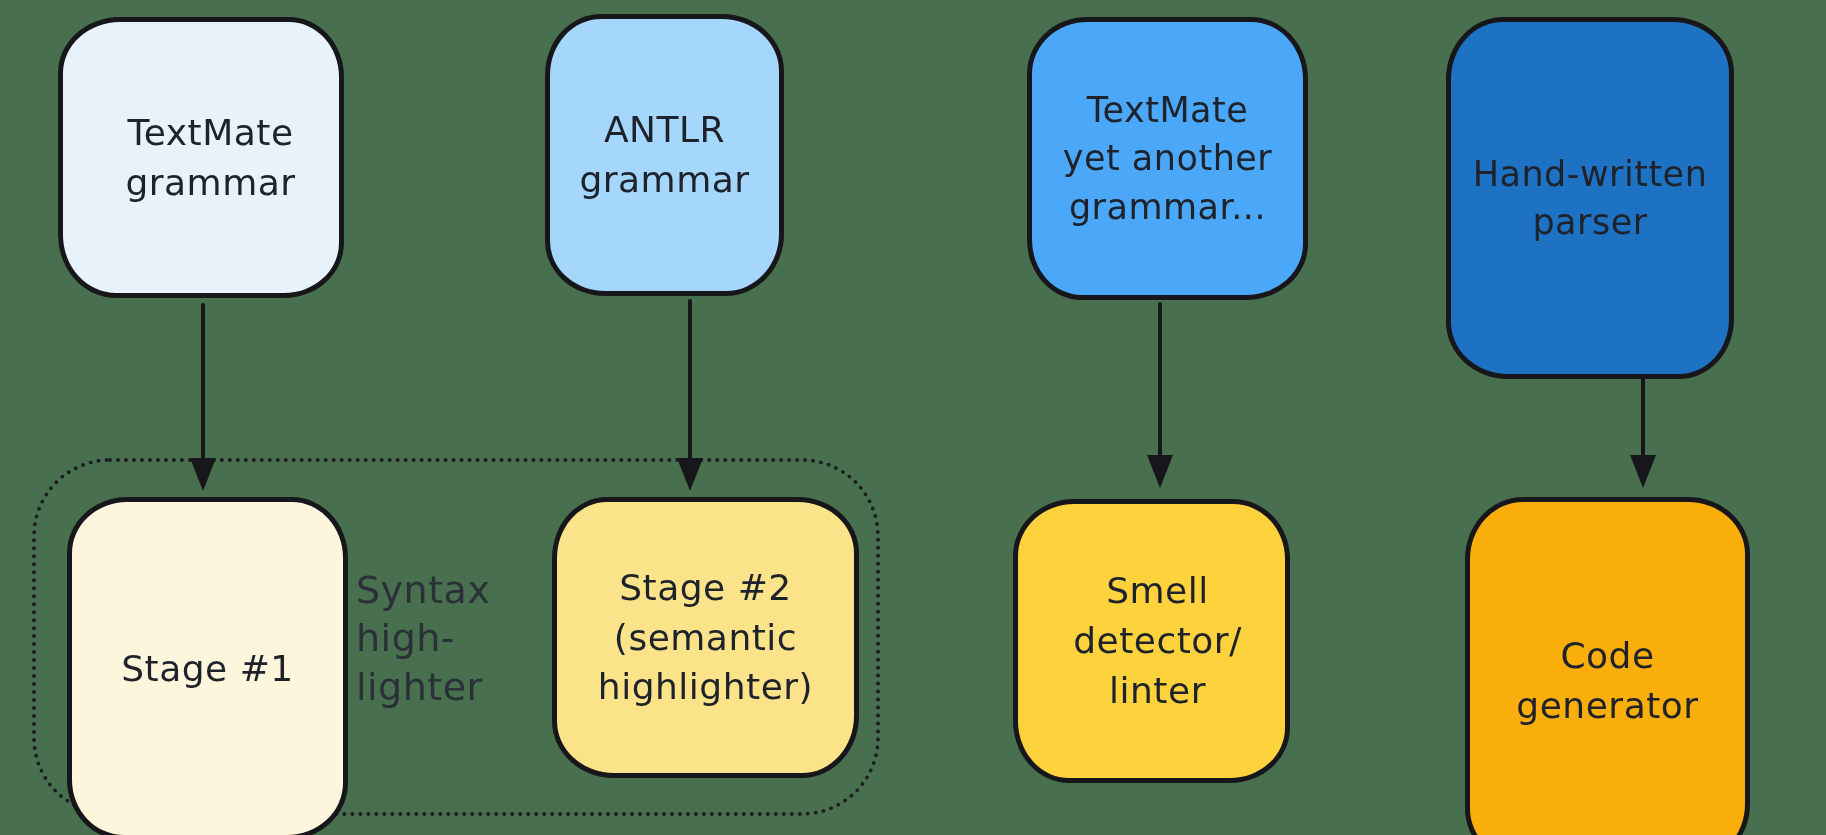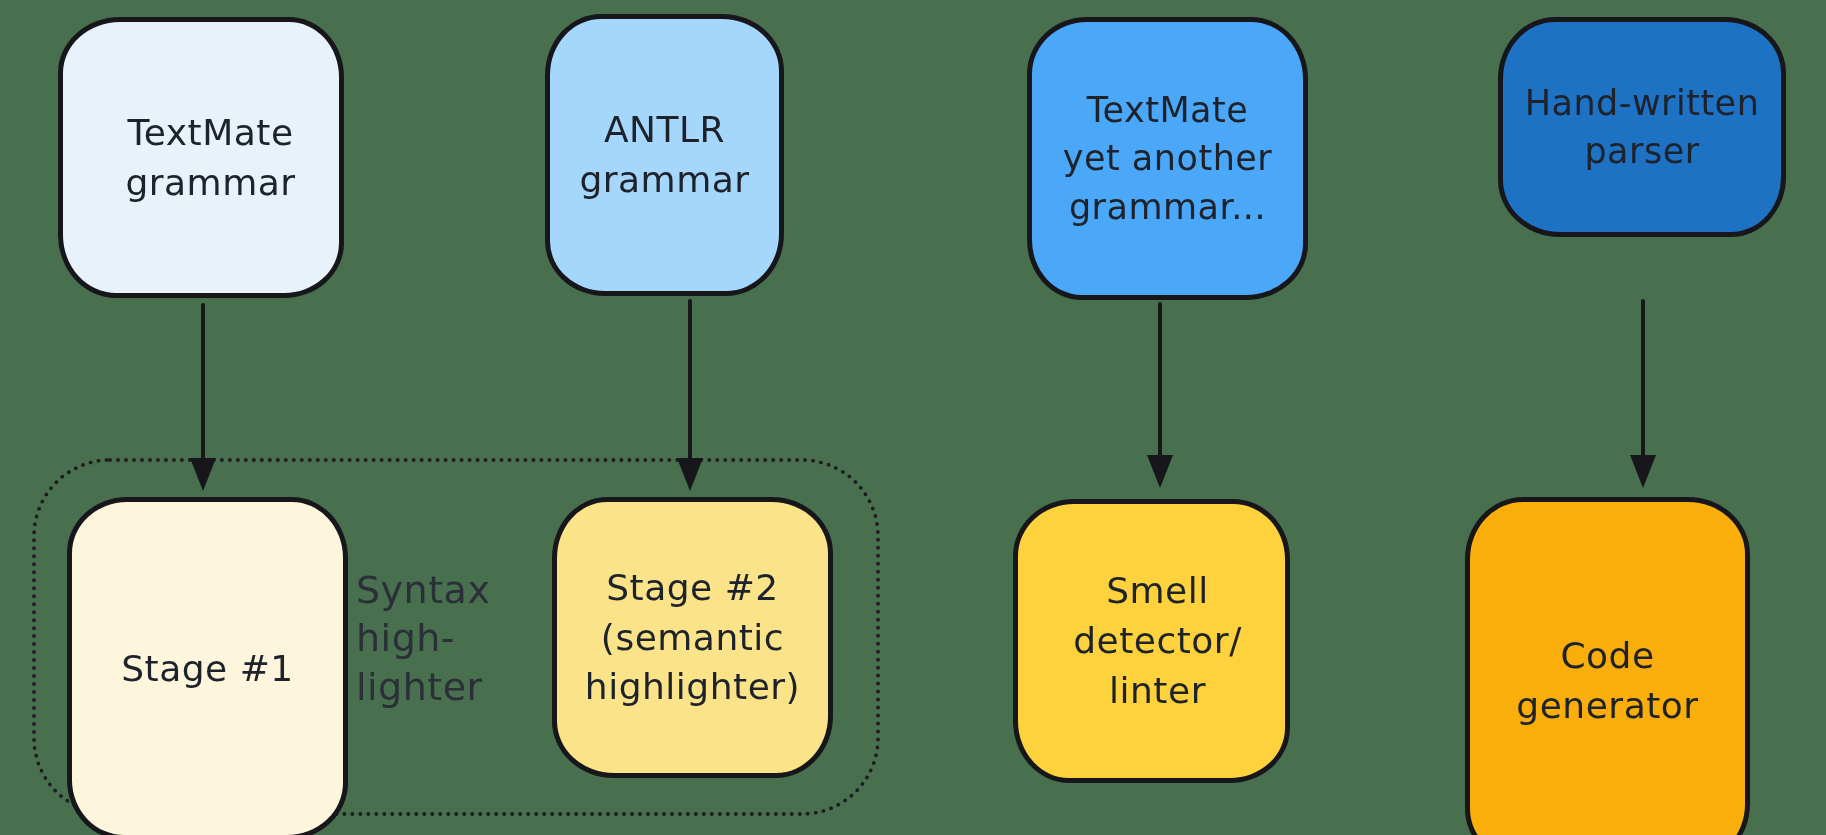--- a/index.html
+++ b/index.html
@@ -24,23 +24,23 @@
     color: #1e222b;
     font-size: 36px;
     line-height: 1.38;
     white-space: pre-line;
     letter-spacing: 0.5px;
   }
   
   .n1 { left: 58px;  top: 17px;  width: 286px; height: 281px; border-radius: 62px 55px 60px 58px / 56px 60px 55px 63px; }
   .n2 { left: 545px; top: 14px;  width: 239px; height: 282px; border-radius: 56px 62px 58px 60px / 61px 57px 62px 55px; }
   .n3 { left: 1027px;top: 17px;  width: 281px; height: 283px; border-radius: 60px 57px 62px 55px / 57px 62px 56px 60px; }
-  .n4 { left: 1498px;top: 17px;  width: 288px; height: 220px; border-radius: 57px 61px 55px 62px / 62px 56px 60px 57px; }
+  .n4 { left: 1446px;top: 17px;  width: 288px; height: 362px; border-radius: 57px 61px 55px 62px / 62px 56px 60px 57px; }
   .n5 { left: 67px;  top: 497px; width: 281px; height: 343px; border-radius: 60px 56px 61px 57px / 56px 61px 57px 60px; }
-  .n6 { left: 552px; top: 497px; width: 281px; height: 281px; border-radius: 55px 61px 57px 62px / 61px 56px 62px 57px; }
+  .n6 { left: 552px; top: 497px; width: 307px; height: 281px; border-radius: 55px 61px 57px 62px / 61px 56px 62px 57px; }
   .n7 { left: 1013px;top: 499px; width: 277px; height: 284px; border-radius: 61px 57px 60px 56px / 57px 60px 55px 62px; padding-left: 12px; }
   .n8 { left: 1465px;top: 497px; width: 285px; height: 368px; border-radius: 58px 62px 56px 60px / 62px 57px 61px 56px; }
   .n3, .n4 { font-size: 35px; }
 
   
   .group-box {
     position: absolute;
     left: 32px; top: 458px;
     width: 848px; height: 358px;
     box-sizing: border-box;

